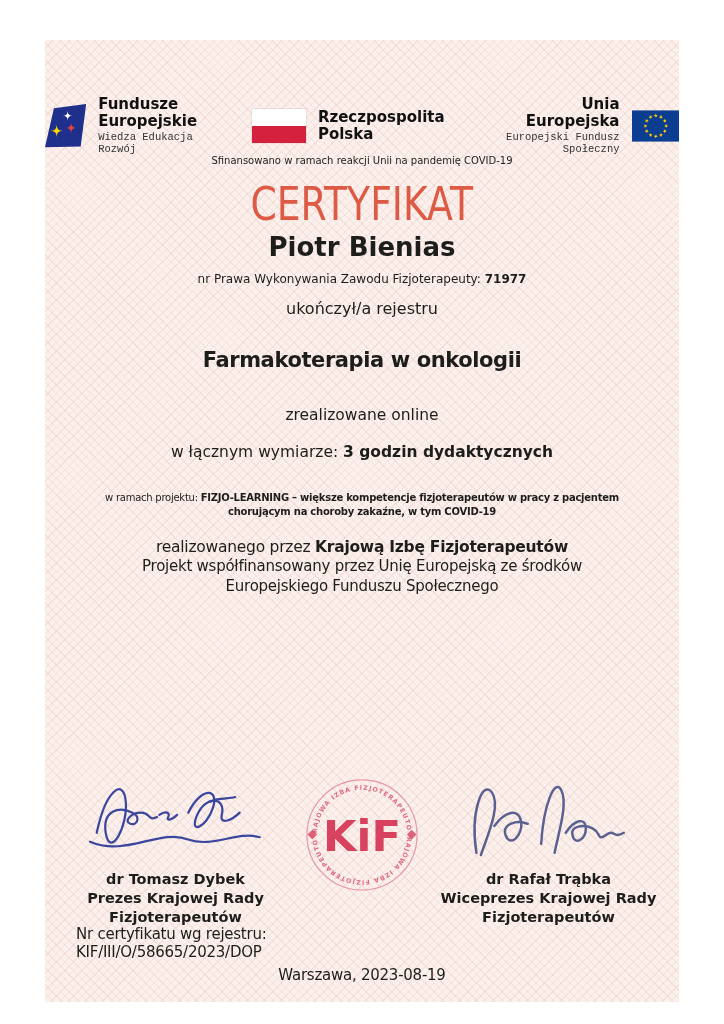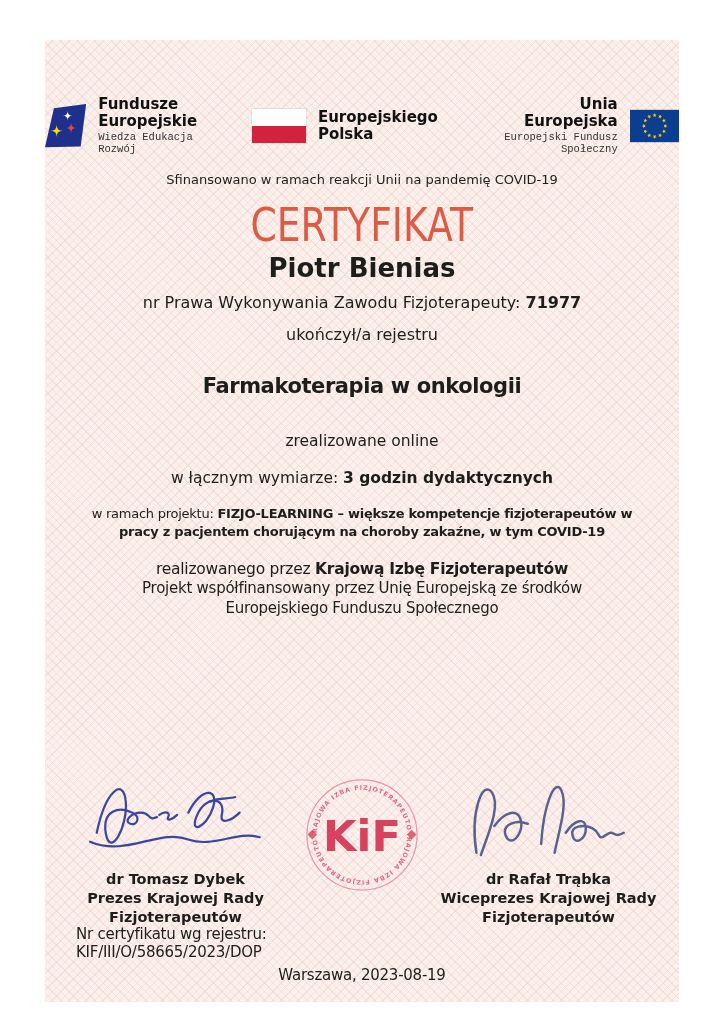--- a/index.html
+++ b/index.html
@@ -23,34 +23,34 @@
   }
   .logo-block{display:flex;align-items:center;gap:12px;}
   .logo-title{font-weight:bold;font-size:15px;line-height:1.1;color:#111;}
   .logo-sub{font-size:10.5px;color:#333;margin-top:2px;font-family:Liberation Mono, monospace;}
   .eu-text{text-align:right;}
   .pl-flag{width:54px;height:34px;box-shadow:0 0 0 1px rgba(0,0,0,0.06);}
   .pl-flag .w{height:50%;background:#fff;}
   .pl-flag .r{height:50%;background:#d4213d;}
   
   .center{text-align:center;}
-  .fin-note{font-size:13px;margin-top:17px;}
+  .fin-note{font-size:10px;}
   .title{
     font-size:46px;color:#dd5b44;margin-top:14px;line-height:1.05;
   }
   .title-inner{display:inline-block;transform:scaleX(0.82);transform-origin:center;}
   .recipient{font-size:26px;font-weight:bold;margin-top:4px;}
-  .license{font-size:16px;margin-top:10px;}
+  .license{font-size:12px;margin-top:10px;}
   .completion{font-size:16px;margin-top:13px;}
   .course{font-size:21px;font-weight:bold;letter-spacing:-0.4px;margin-top:30px;}
   .mode{font-size:15.5px;margin-top:34px;}
   .duration{font-size:15.5px;margin-top:19px;}
   .cond{letter-spacing:-0.25px;}
   .project{
-    font-size:13px;font-weight:bold;margin:18px 30px 0 30px;line-height:1.35;
+    font-size:10px;font-weight:bold;margin:30px 30px 0 30px;line-height:1.35;
   }
   .project .plain{font-weight:normal;}
   .organizer{font-size:15.5px;margin-top:20px;}
   .cofin{font-size:15px;margin:1px 60px 0 60px;line-height:1.3;}
   b{font-weight:bold;}
   
   .sig-area{
     position:absolute;left:0;top:728px;width:100%;
     display:grid;grid-template-columns:1fr 140px 1fr;align-items:start;
     padding:0 14px;box-sizing:border-box;
@@ -86,21 +86,21 @@
         <div class="logo-sub">Wiedza Edukacja Rozwój</div>
       </div>
     </div>
 
     <div class="logo-block">
       <div class="pl-flag">
         <div class="w"></div>
           <div class="r"></div>
       </div>
       <div class="logo-title">
-        <div>Europejskiego</div>
+        <div>Rzeczpospolita</div>
         <div>Polska</div>
       </div>
     </div>
 
     <div class="logo-block">
       <div class="eu-text">
         <div class="logo-title">Unia Europejska</div>
         <div class="logo-sub">Europejski Fundusz Społeczny</div>
       </div>
       <svg width="64" height="42" viewBox="0 0 64 42">

